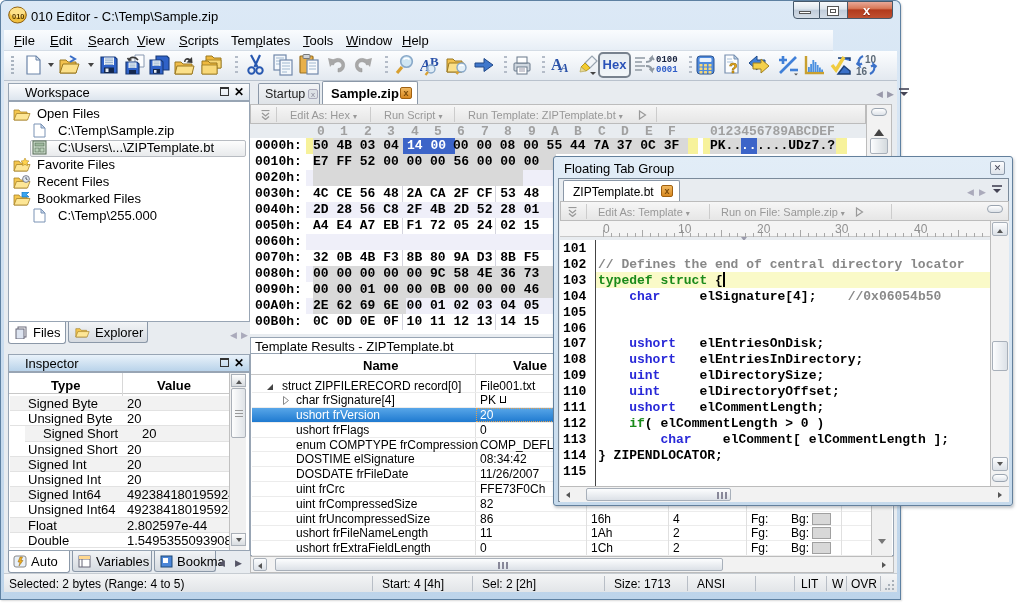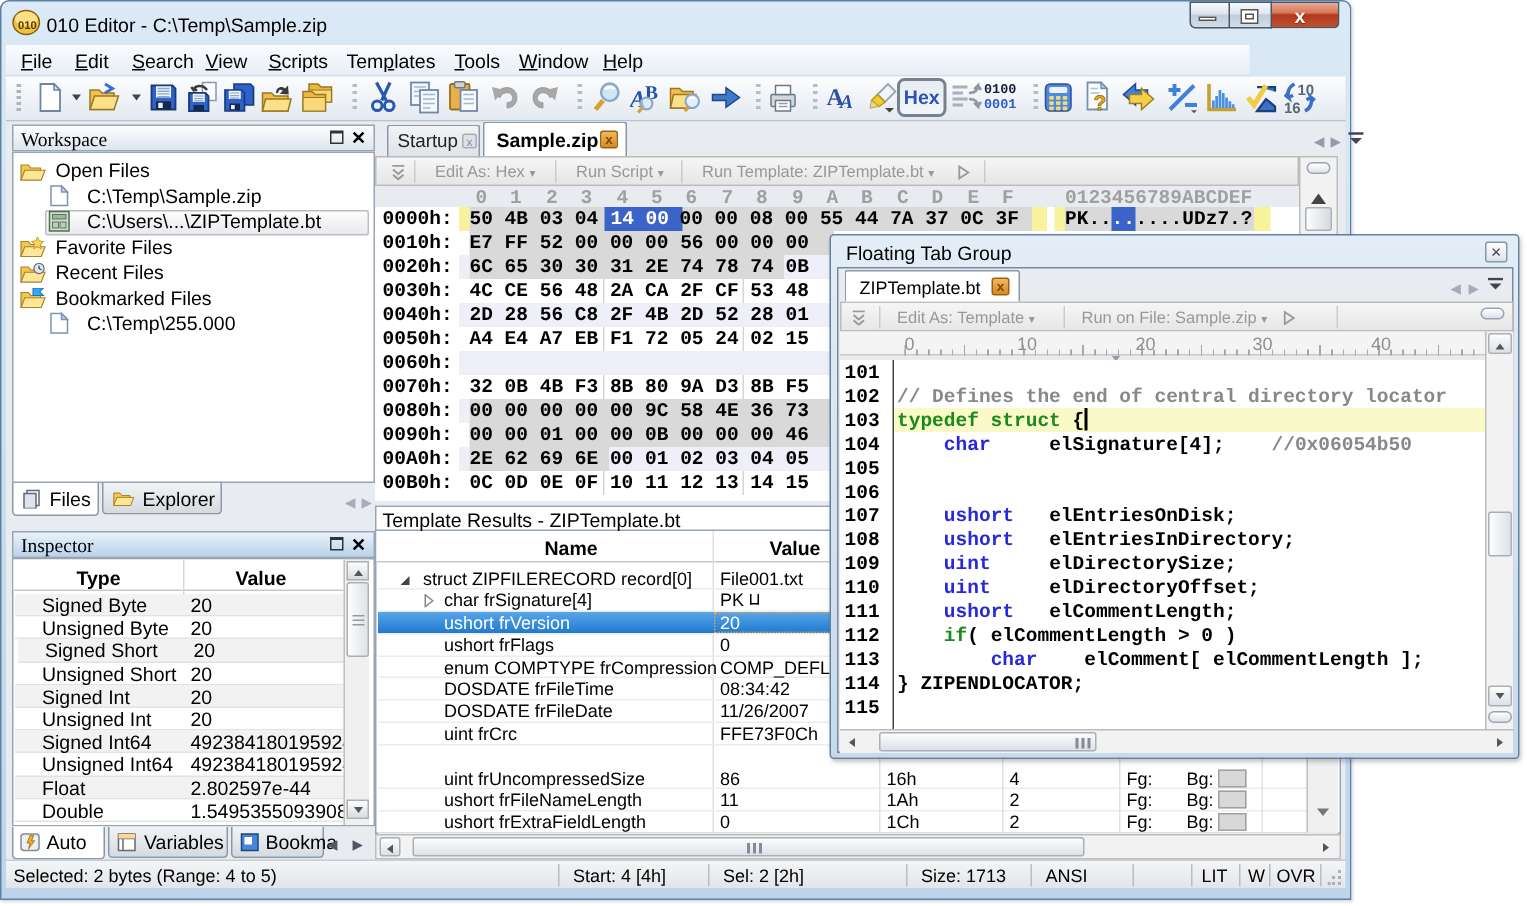--- a/index.html
+++ b/index.html
@@ -25,21 +25,21 @@
 .tsep { width:3px; height:20px;
   background:repeating-linear-gradient(#b4bcc8 0 2px,transparent 2px 5px); }
 .tgrip { width:3px; height:20px;
   background:repeating-linear-gradient(#aab4c0 0 2px,transparent 2px 4px); }
 .darr { position:absolute; width:0; height:0; border:3.5px solid transparent;
   border-top:4px solid #444; top:12px; }
 #client { position:absolute; left:4px; top:81px; width:893px; height:492px;
   background:#e8ecf0; }
 .panel-title { position:absolute; font-size:13px; color:#000;
   border:1px solid #98a5b4; }
-.pt-text { position:absolute; left:5px; top:1px;font-family:Liberation Serif, serif; }
+.pt-text { position:absolute; left:16px; top:1px; }
 #tree { position:absolute; left:4px; top:20px; width:242px; height:221px;
   background:#fff; border:1px solid #98a5b4; font-size:13px; }
 .trow { position:absolute; height:15px; white-space:nowrap; }
 .btab { position:absolute; height:21px; border:1px solid #8b98a8; border-top:none;
   background:linear-gradient(#f2f4f6,#d5dae0); border-radius:0 0 3px 3px;
   font-size:13px; }
 .btab.on { background:#fff; z-index:2; }
 .dtab { position:absolute; border:1px solid #8b98a8; border-bottom:none;
   border-radius:2px 2px 0 0; background:linear-gradient(#f2f4f6,#d0d6dc);
   font-size:13px; }
@@ -361,21 +361,21 @@
           </div>
           <div class="abs" style="left:113px;top:0;width:1px;height:172px;background:#d8d8d8"></div>
           <div class="abs" style="left:1px;top:23.0px;width:219px;height:15.2px;background:#f2f2f2;border-bottom:1px solid #e2e2e2">
             <span class="abs" style="left:18px;top:0px">Signed Byte</span>
             <span class="abs" style="left:117px;top:0px">20</span>
           </div>
           <div class="abs" style="left:1px;top:38.2px;width:219px;height:15.2px;background:#ffffff;border-bottom:1px solid #e2e2e2">
             <span class="abs" style="left:18px;top:0px">Unsigned Byte</span>
             <span class="abs" style="left:117px;top:0px">20</span>
           </div>
-          <div class="abs" style="left:3px;top:53.4px;width:219px;height:15.2px;background:#f2f2f2;border-bottom:1px solid #e2e2e2">
+          <div class="abs" style="left:16px;top:53.4px;width:219px;height:15.2px;background:#f2f2f2;border-bottom:1px solid #e2e2e2">
             <span class="abs" style="left:18px;top:0px">Signed Short</span>
             <span class="abs" style="left:117px;top:0px">20</span>
           </div>
           <div class="abs" style="left:1px;top:68.6px;width:219px;height:15.2px;background:#ffffff;border-bottom:1px solid #e2e2e2">
             <span class="abs" style="left:18px;top:0px">Unsigned Short</span>
             <span class="abs" style="left:117px;top:0px">20</span>
           </div>
           <div class="abs" style="left:1px;top:83.8px;width:219px;height:15.2px;background:#f2f2f2;border-bottom:1px solid #e2e2e2">
             <span class="abs" style="left:18px;top:0px">Signed Int</span>
             <span class="abs" style="left:117px;top:0px">20</span>
@@ -499,21 +499,20 @@
 <div class="hrow" style="top:16.0px">
             <div class="hexbg" style="left:63px;top:0px;width:243px;background:#d9d9d9"></div>
             <span class="addr">0010h:</span>
             <span class="hb">E7 FF 52 00 00 00 56 00 00 00</span>
           </div>
 <div class="hrow" style="top:32.0px">
             <div class="hexbg" style="left:56px;top:0px;width:7px;background:#efeff9"></div>
             <div class="hexbg" style="left:63px;top:0px;width:210px;background:#d9d9d9"></div>
             <div class="hexbg" style="left:273px;top:0px;width:33px;background:#efeff9"></div>
             <span class="addr">0020h:</span>
-            <span class="hb">6C 65 30 30 31 2E 74 78 74 0B</span>
           </div>
 <div class="hrow" style="top:48.0px">
             <span class="addr">0030h:</span>
             <span class="hb">4C CE 56 48 2A CA 2F CF 53 48</span>
           </div>
 <div class="hrow" style="top:64.0px">
             <div class="hexbg" style="left:56px;top:0px;width:250px;background:#efeff9"></div>
             <span class="addr">0040h:</span>
             <span class="hb">2D 28 56 C8 2F 4B 2D 52 28 01</span>
           </div>
@@ -589,30 +588,34 @@
           </div>
           <div class="abs" style="left:1px;top:68.9px;width:640px;height:14.77px;border-bottom:1px solid #ececec;">
             <span class="abs" style="left:44px;top:0px">ushort frFlags</span>
             <span class="abs" style="left:228px;top:0px">0</span>
           </div>
           <div class="abs" style="left:1px;top:83.7px;width:640px;height:14.77px;border-bottom:1px solid #ececec;">
             <span class="abs" style="left:44px;top:0px">enum COMPTYPE frCompression</span>
             <span class="abs" style="left:228px;top:0px">COMP_DEFLATE</span>
           </div>
           <div class="abs" style="left:1px;top:98.4px;width:640px;height:14.77px;border-bottom:1px solid #ececec;">
-            <span class="abs" style="left:44px;top:0px">DOSDATE frFileTime</span>
+            <span class="abs" style="left:44px;top:0px">DOSTIME elSignature</span>
             <span class="abs" style="left:228px;top:0px">08:34:42</span>
           </div>
           <div class="abs" style="left:1px;top:113.2px;width:640px;height:14.77px;border-bottom:1px solid #ececec;">
             <span class="abs" style="left:44px;top:0px">DOSDATE frFileDate</span>
             <span class="abs" style="left:228px;top:0px">11/26/2007</span>
           </div>
           <div class="abs" style="left:1px;top:128.0px;width:640px;height:14.77px;border-bottom:1px solid #ececec;">
             <span class="abs" style="left:44px;top:0px">uint frCrc</span>
             <span class="abs" style="left:228px;top:0px">FFE73F0Ch</span>
+          </div>
+          <div class="abs" style="left:1px;top:142.8px;width:640px;height:14.77px;border-bottom:1px solid #ececec;">
+            <span class="abs" style="left:44px;top:0px">uint frCompressedSize</span>
+            <span class="abs" style="left:228px;top:0px">82</span>
           </div>
           <div class="abs" style="left:1px;top:157.5px;width:640px;height:14.77px;border-bottom:1px solid #ececec;">
             <span class="abs" style="left:44px;top:0px">uint frUncompressedSize</span>
             <span class="abs" style="left:228px;top:0px">86</span>
             <span class="abs" style="left:339px;top:0px">16h</span>
             <span class="abs" style="left:421px;top:0px">4</span>
             <span class="abs" style="left:499px;top:0px">Fg:</span>
             <span class="abs" style="left:539px;top:0px">Bg:</span>
             <span class="abs" style="left:560px;top:1px;width:19px;height:12px;background:#d8d8d8;border:1px solid #a0a0a0"></span>
           </div>

